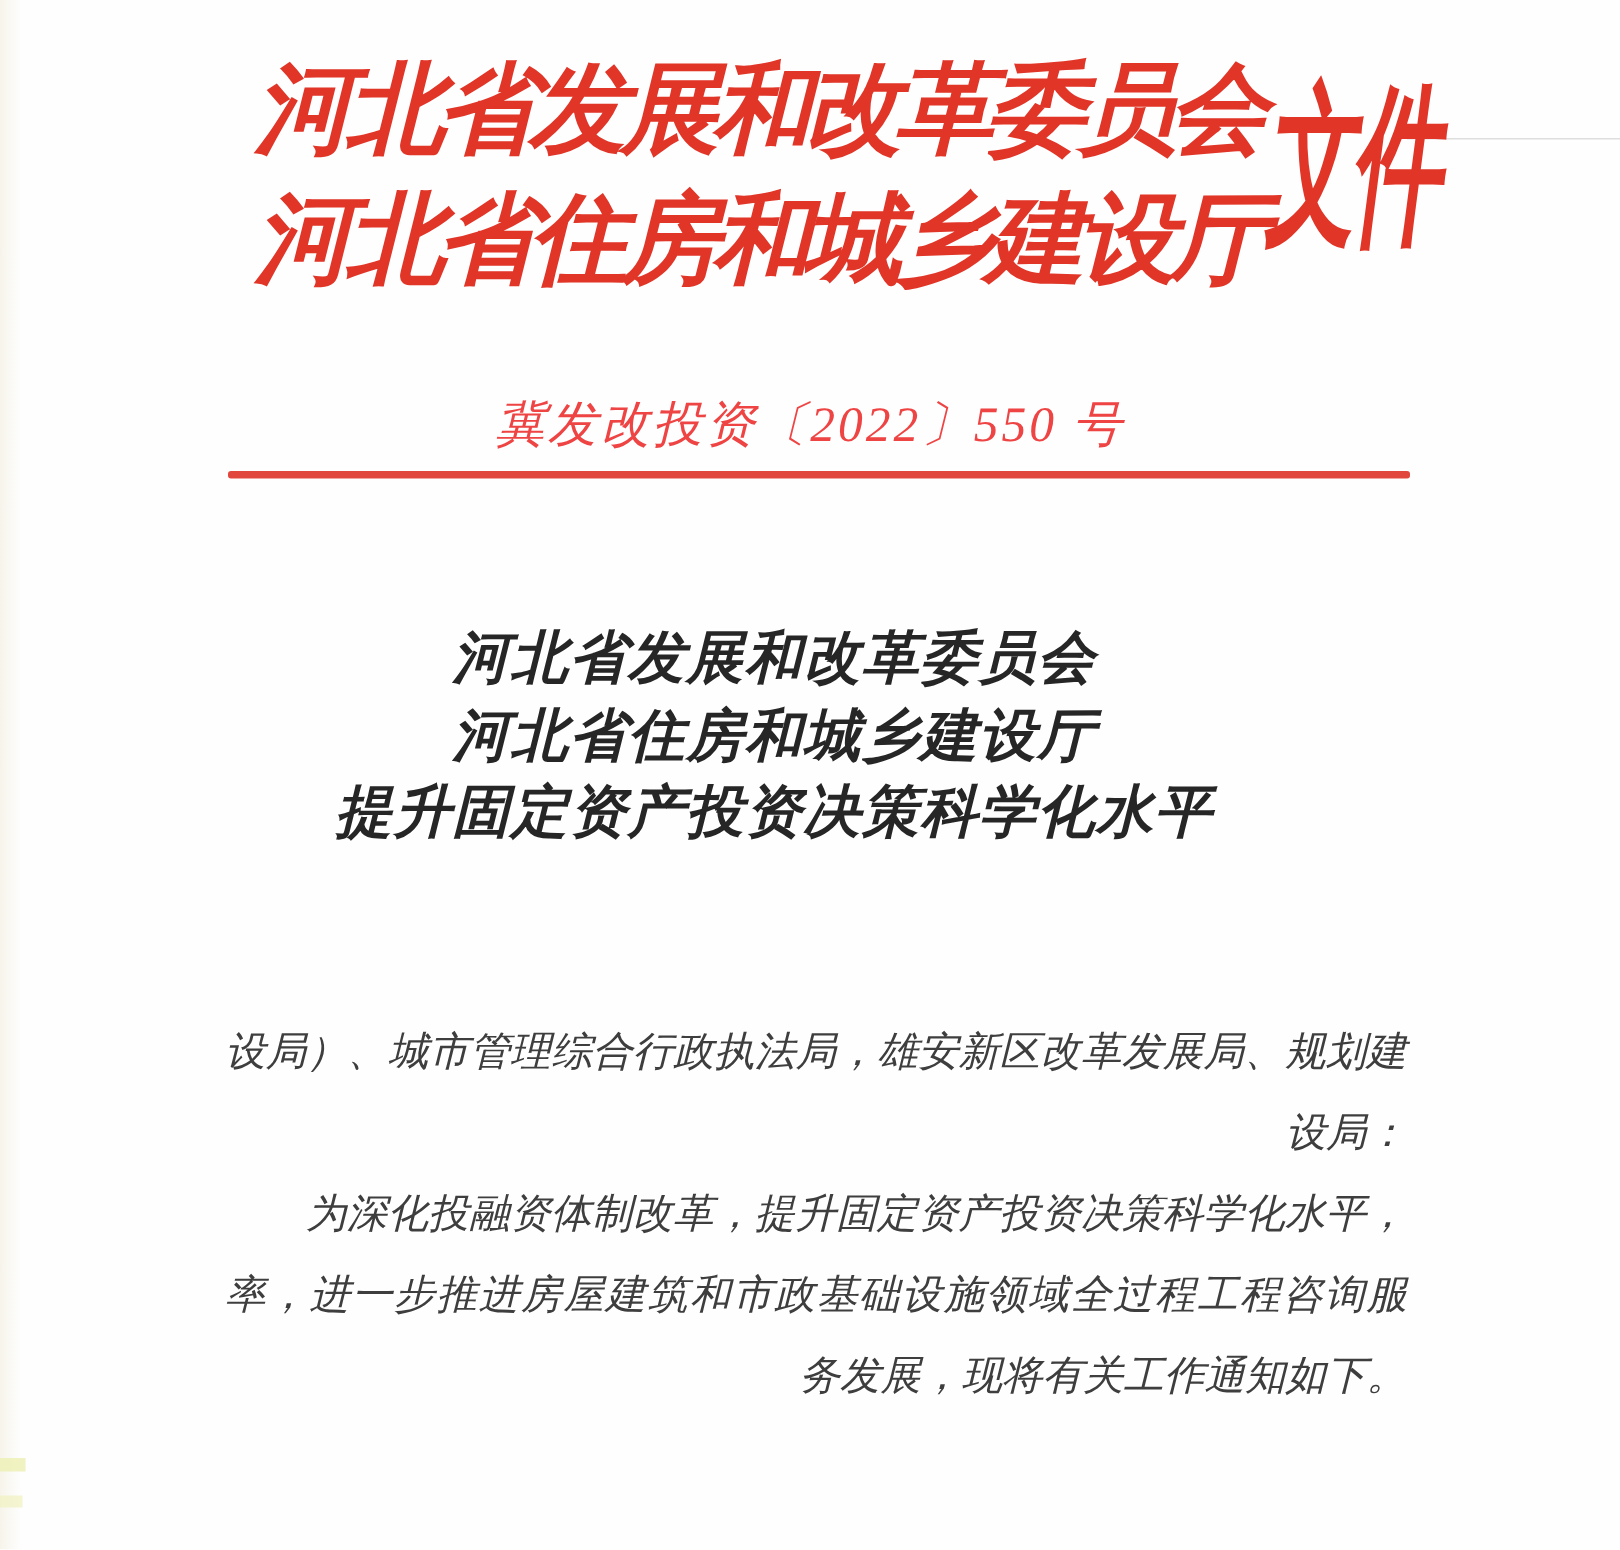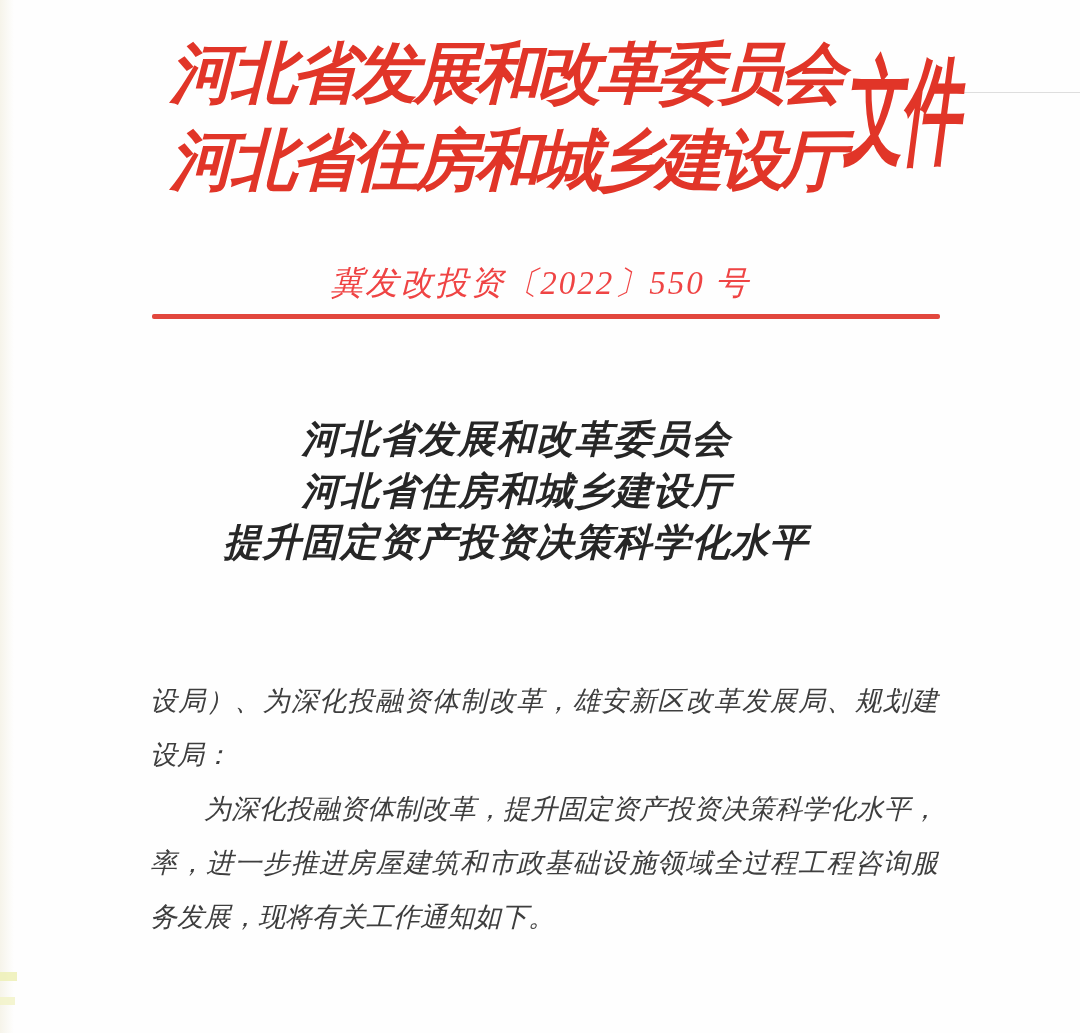--- a/index.html
+++ b/index.html
@@ -92,20 +92,21 @@
   
   .body-text {
     position: absolute; left: 150px; top: 674px; width: 788px;
     font-size: 27px;
     line-height: 54px;
     color: #3e3e3e;
   }
   .body-line {
     width: 788px;
     white-space: normal;
+    text-align: right;
   }
   .body-line.full {
     text-align: justify;
     text-align-last: justify;
   }
   .body-line.indent {
     text-indent: 54px;
   }
 </style>
 </head>
@@ -129,20 +130,20 @@
 
   <div class="red-rule"></div>
 
   <div class="title-block">
     <div class="title-line">河北省发展和改革委员会</div>
     <div class="title-line">河北省住房和城乡建设厅</div>
     <div class="title-line">提升固定资产投资决策科学化水平</div>
   </div>
 
   <div class="body-text">
-    <div class="body-line full">设局）、为深化投融资体制改革，雄安新区改革发展局、规划建</div>
+    <div class="body-line full">设局）、城市管理综合行政执法局，雄安新区改革发展局、规划建</div>
     <div class="body-line">设局：</div>
     <div class="body-line full indent">为深化投融资体制改革，提升固定资产投资决策科学化水平，</div>
     <div class="body-line full">率，进一步推进房屋建筑和市政基础设施领域全过程工程咨询服</div>
     <div class="body-line">务发展，现将有关工作通知如下。</div>
   </div>
 
 </div>
 
 </body></html>

